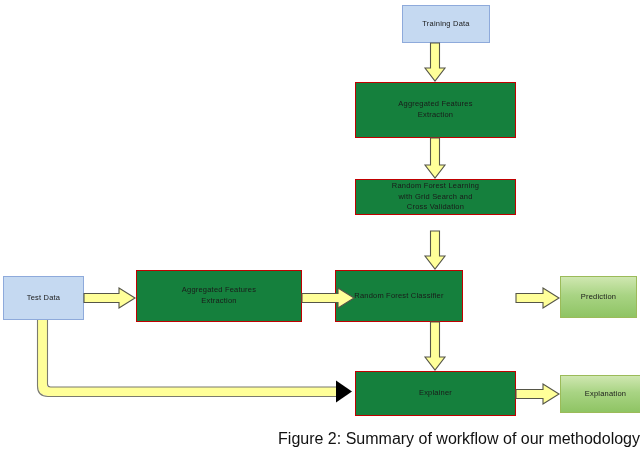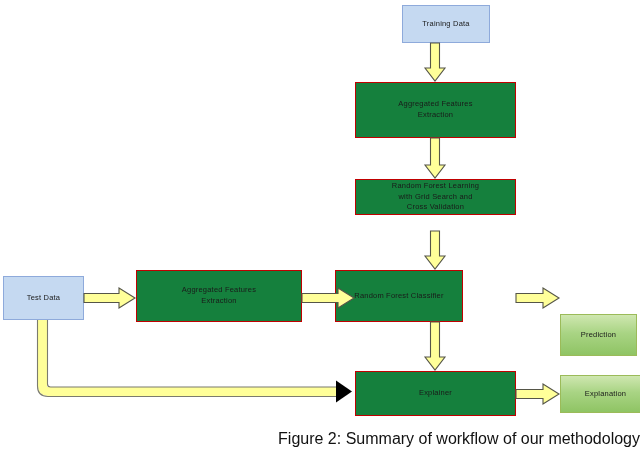--- a/index.html
+++ b/index.html
@@ -59,21 +59,21 @@
 
   <div class="node n-blue" style="left:3px;top:276px;width:81px;height:44px;">
     <span class="lbl">Test Data</span>
   </div>
 
   <div class="node n-pink" style="left:136px;top:270px;width:166px;height:52px;">
     <span class="lbl">Aggregated Features
 Extraction</span>
   </div>
 
-  <div class="node n-green" style="left:560px;top:276px;width:77px;height:42px;margin-top:38px;">
+  <div class="node n-green" style="left:560px;top:276px;width:77px;height:42px;">
     <span class="lbl">Prediction</span>
   </div>
 
   <div class="node n-pink" style="left:355px;top:371px;width:161px;height:45px;">
     <span class="lbl">Explainer</span>
   </div>
 
   <div class="node n-green" style="left:560px;top:375px;width:91px;height:38px;">
     <span class="lbl">Explanation</span>
   </div>

